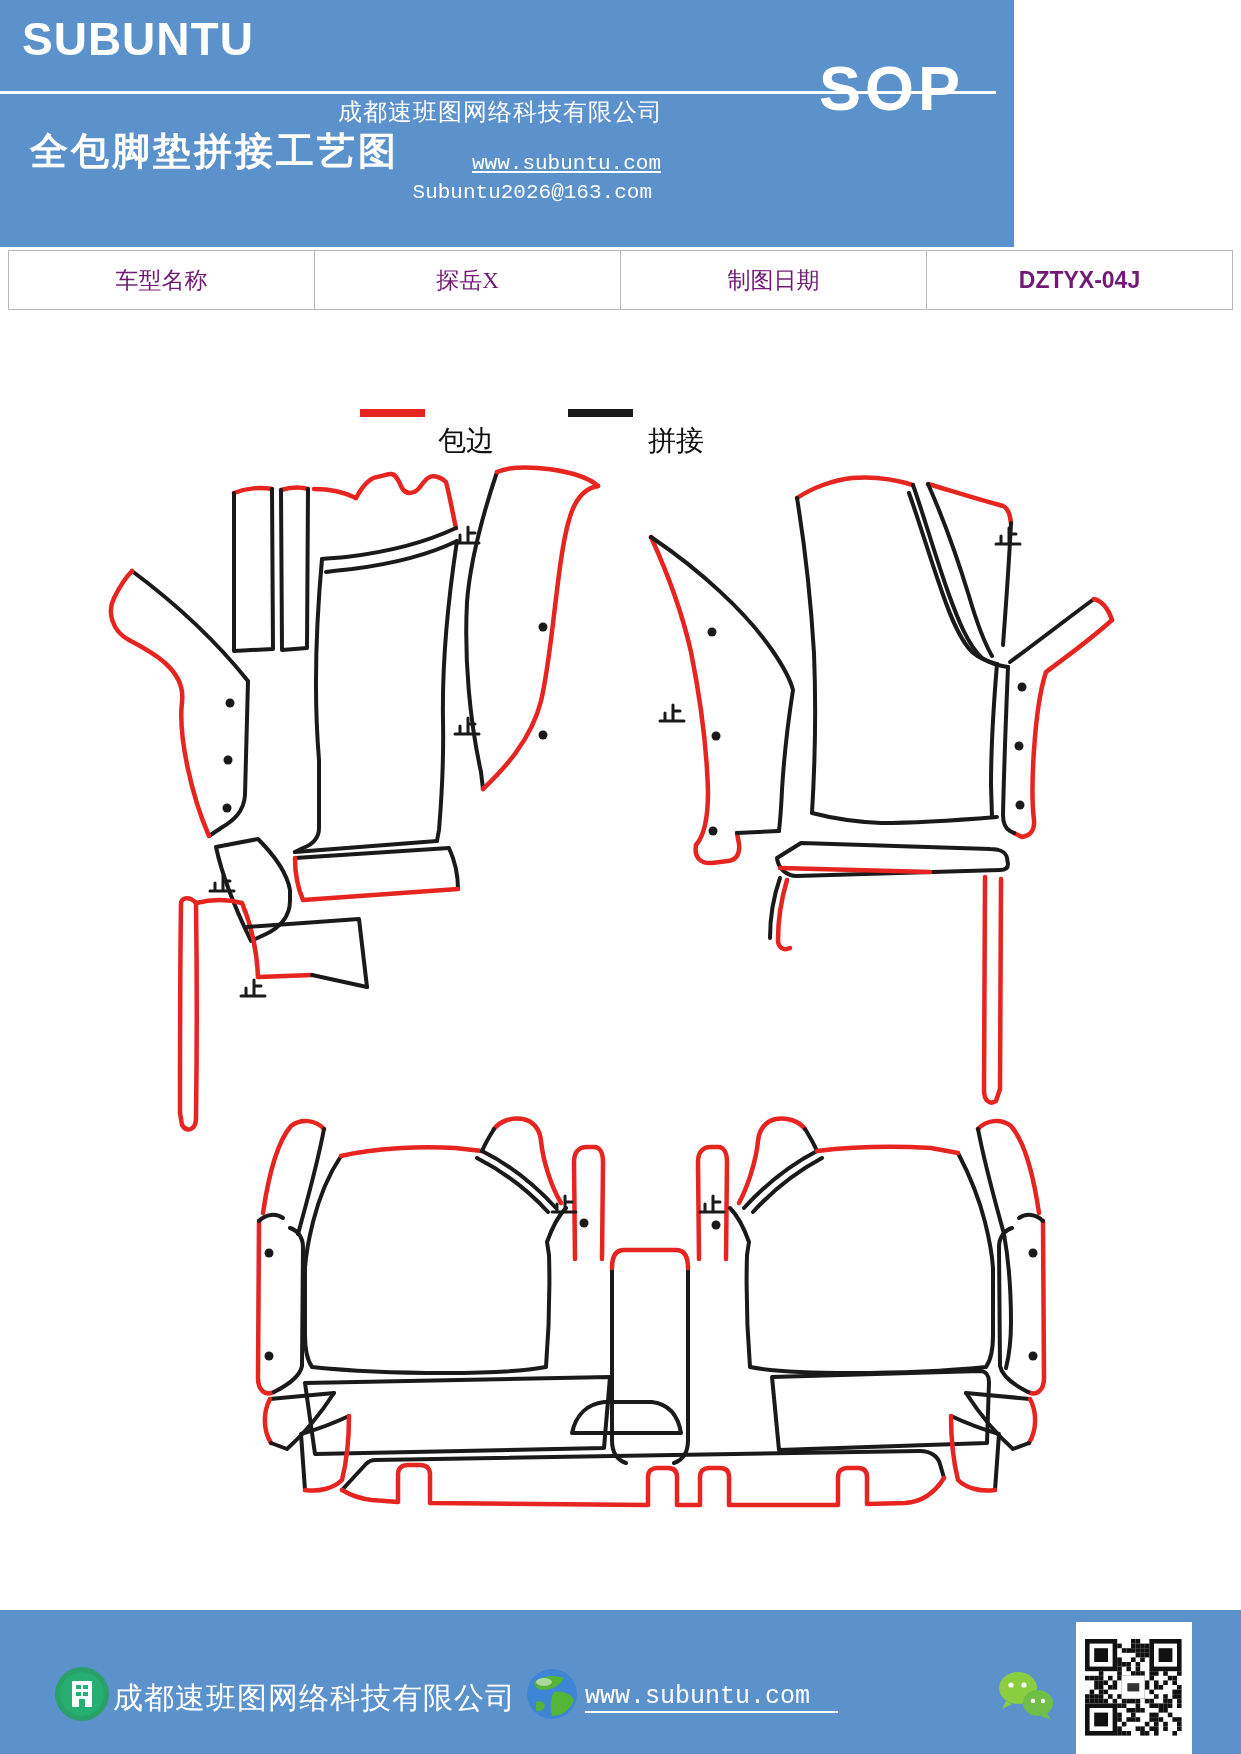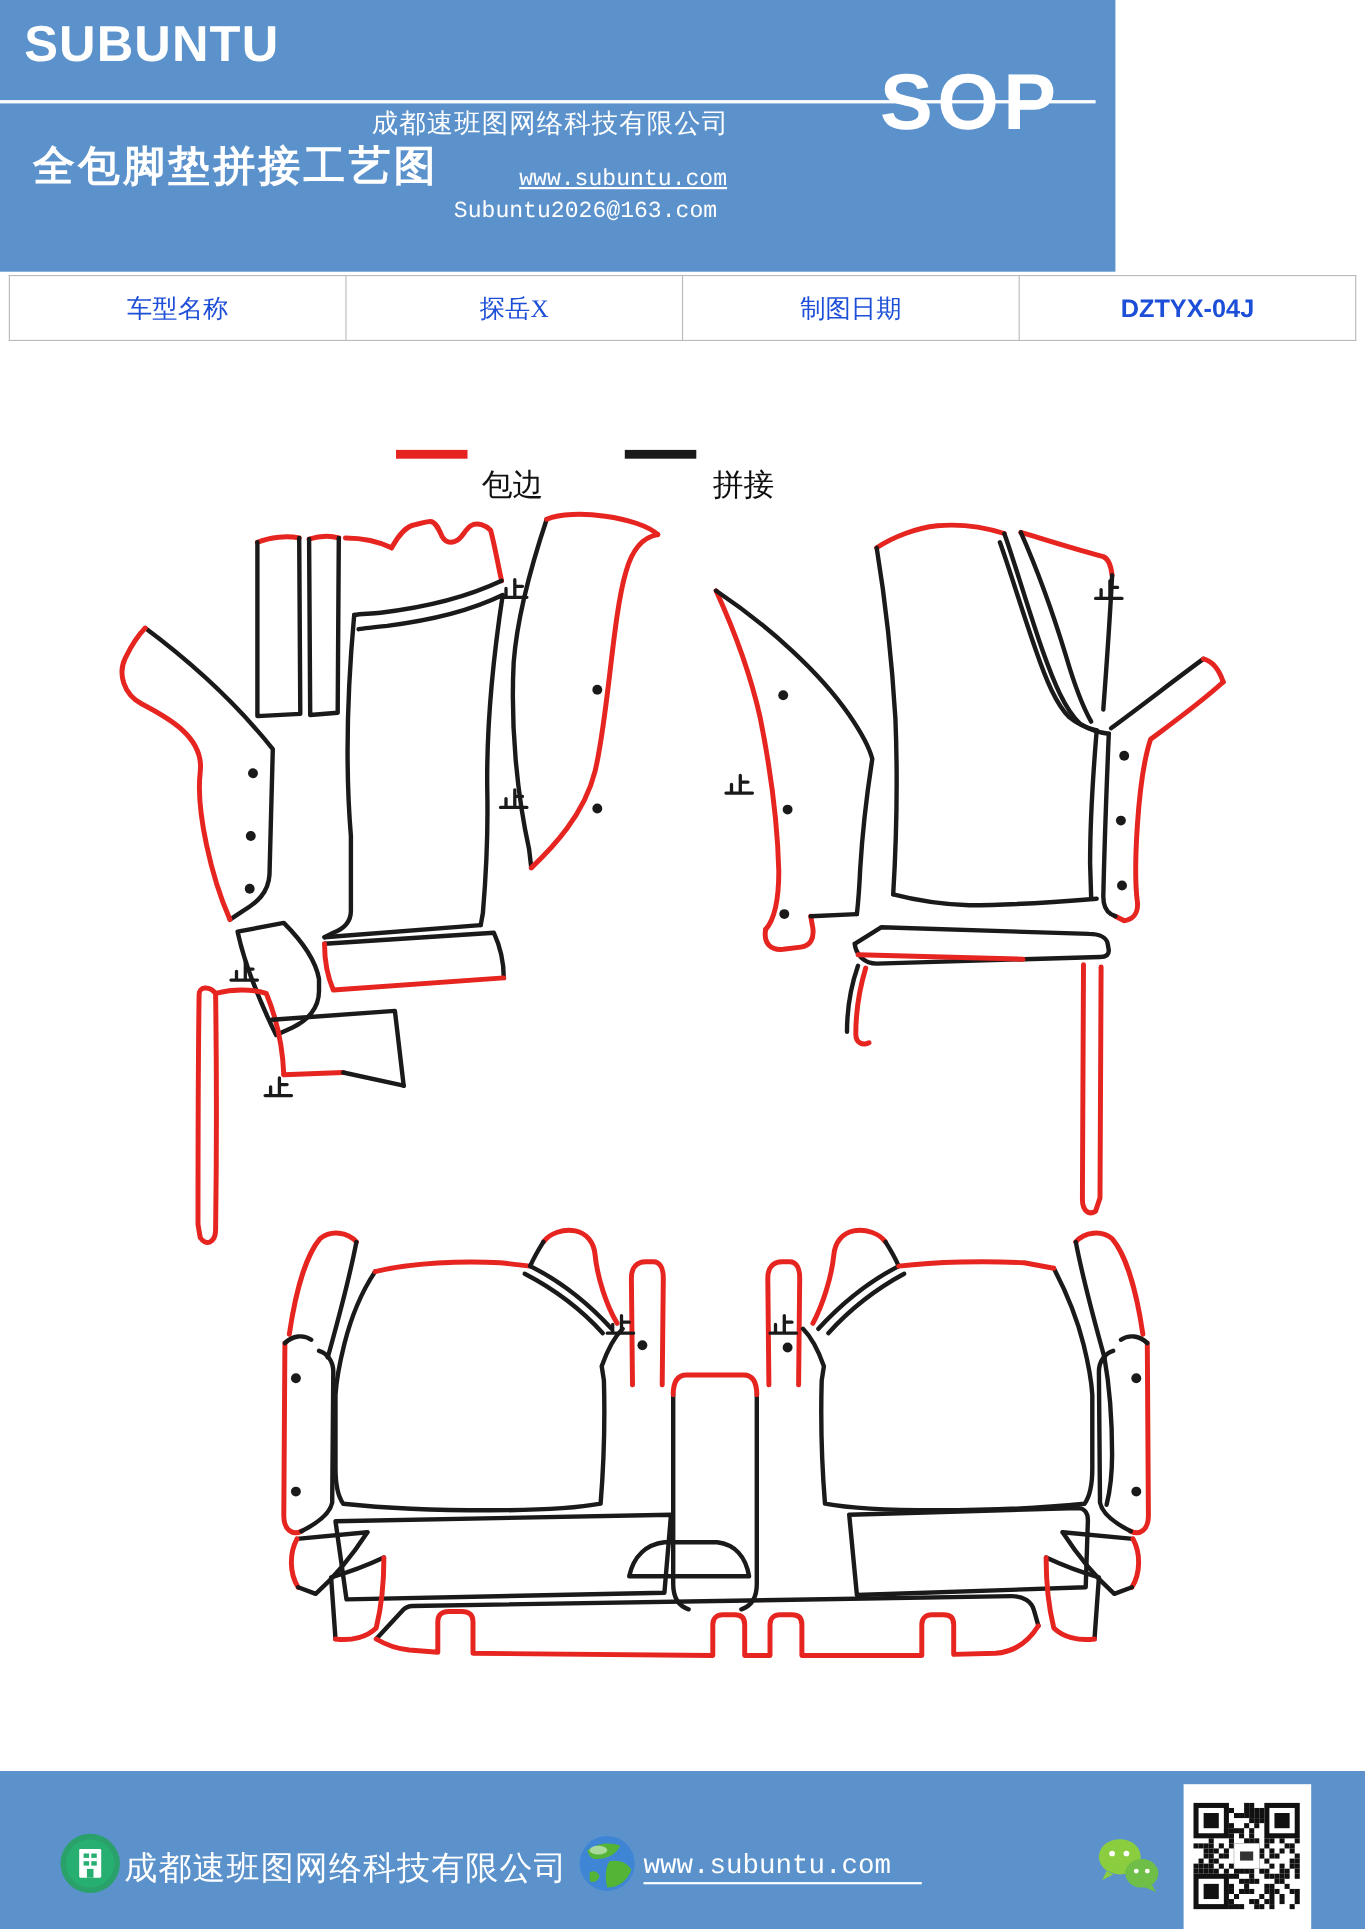--- a/index.html
+++ b/index.html
@@ -10,25 +10,25 @@
   .brand{position:absolute;left:22px;top:12px;color:#fff;font-family:"Liberation Sans","DejaVu Sans",sans-serif;
          font-weight:bold;font-size:46px;letter-spacing:1px;}
   .hdr-rule{position:absolute;left:0;top:91px;width:996px;height:3px;background:#fff;}
   .doc-title{position:absolute;left:30px;top:126px;color:#fff;font-size:38px;letter-spacing:3px;font-weight:bold;}
   .hdr-company{position:absolute;right:351px;top:96px;color:#fff;font-size:24px;letter-spacing:1px;}
   .hdr-web{position:absolute;right:353px;top:152px;color:#fff;font-size:21px;
            font-family:"Liberation Mono","DejaVu Sans Mono",monospace;text-decoration:underline;}
   .hdr-mail{position:absolute;right:362px;top:181px;color:#fff;font-size:21px;
            font-family:"Liberation Mono","DejaVu Sans Mono",monospace;}
   .sop{position:absolute;right:50px;top:52px;color:#fff;font-family:"Liberation Sans","DejaVu Sans",sans-serif;
-       font-weight:bold;font-size:72px;letter-spacing:4px;margin-left:36px;}
+       font-weight:bold;font-size:63px;letter-spacing:4px;margin-left:36px;}
   
   .info-table{position:absolute;left:8px;top:250px;width:1225px;border-collapse:collapse;background:#fff;}
   .info-table td{border:1px solid #b9b9b9;height:56px;text-align:center;vertical-align:middle;
-                 font-size:23px;color:#1d4ed8;width:25%;}
+                 font-size:23px;color:#701a75;width:25%;}
   .td-val{font-family:"Liberation Sans","DejaVu Sans",sans-serif;font-weight:bold;}
   .td-serif{font-family:Liberation Serif, serif;font-weight:normal;}
   
   .legend{position:absolute;left:0;top:396px;width:1241px;height:44px;}
   .swatch{position:absolute;top:13px;width:65px;height:8px;}
   .legend-label{position:absolute;top:0;font-size:28px;color:#111;margin-top:26px;}
   
   .diagram{position:absolute;left:0;top:0;width:1241px;height:1754px;pointer-events:none;}
   .k{fill:none;stroke:#1a1a1a;stroke-width:4;stroke-linecap:round;stroke-linejoin:round;}
   .r{fill:none;stroke:#e62420;stroke-width:4.5;stroke-linecap:round;stroke-linejoin:round;}

